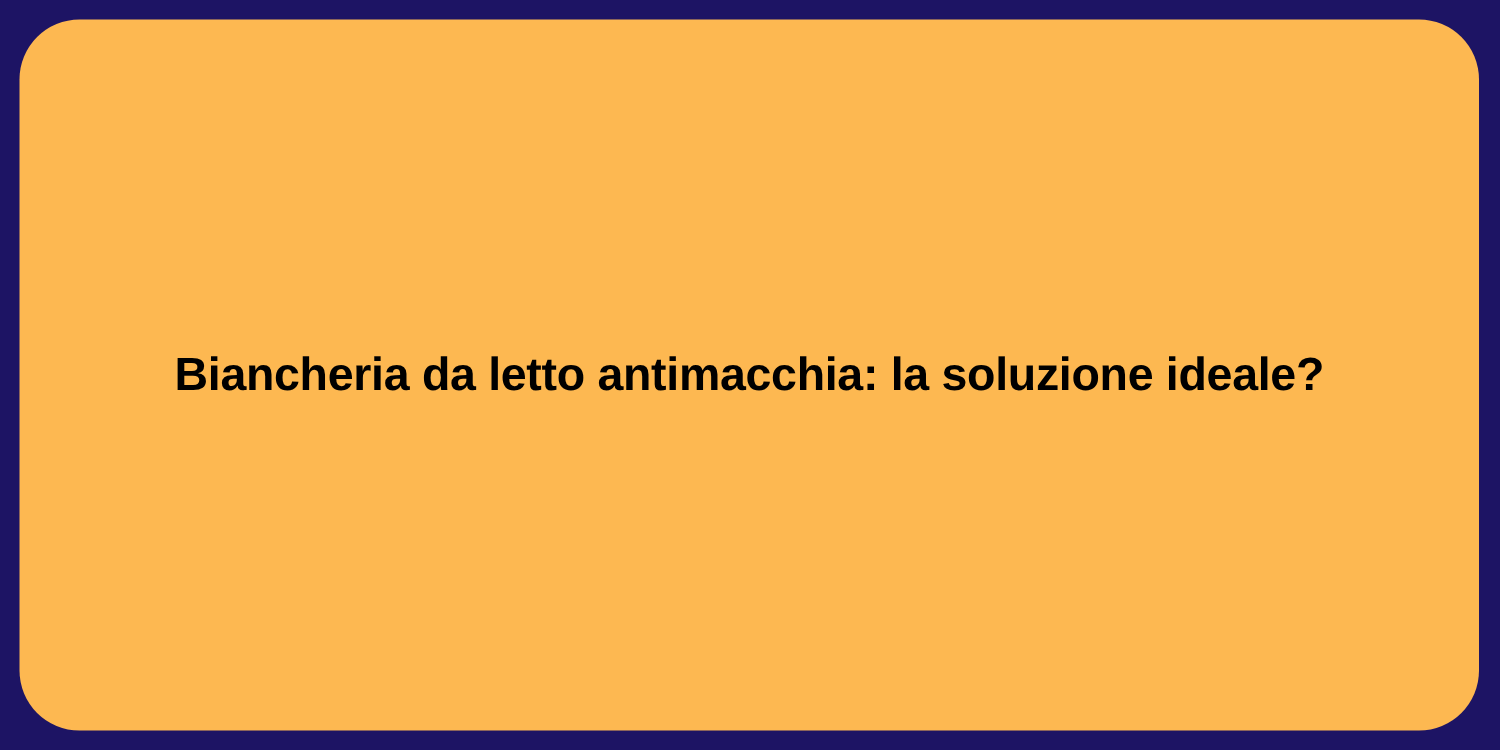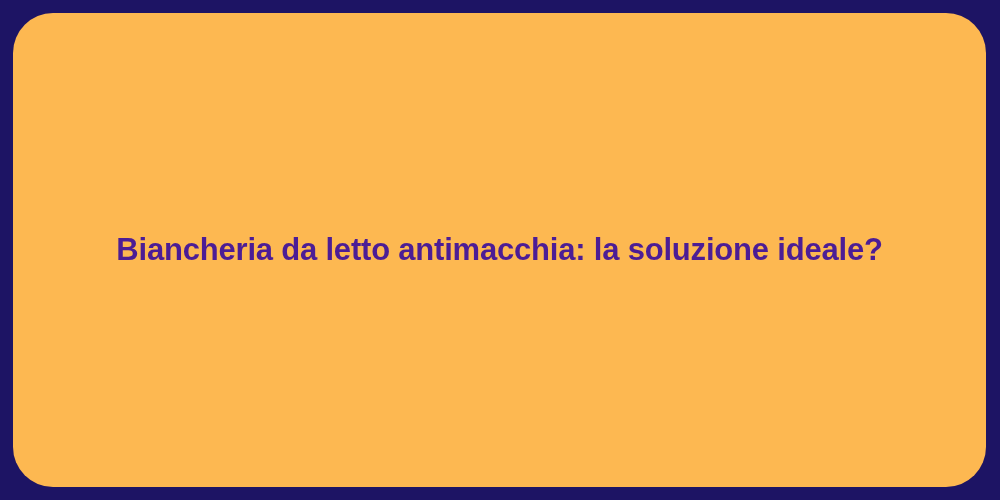--- a/index.html
+++ b/index.html
@@ -34,21 +34,21 @@
     justify-content: center;
     box-sizing: border-box;
   }
 
   #banner-title {
     font-family: "Liberation Sans", sans-serif;
     font-weight: bold;
     font-size: 31px;
     line-height: 1.25;
     letter-spacing: -0.2px;
-    color: #4c1d95;
+    color: #000000;
     text-align: center;
     margin: 0;
     padding: 0 40px;
     white-space: nowrap;
     position: relative;
     top: 0px;
   }
 </style>
 </head>
 <body>

